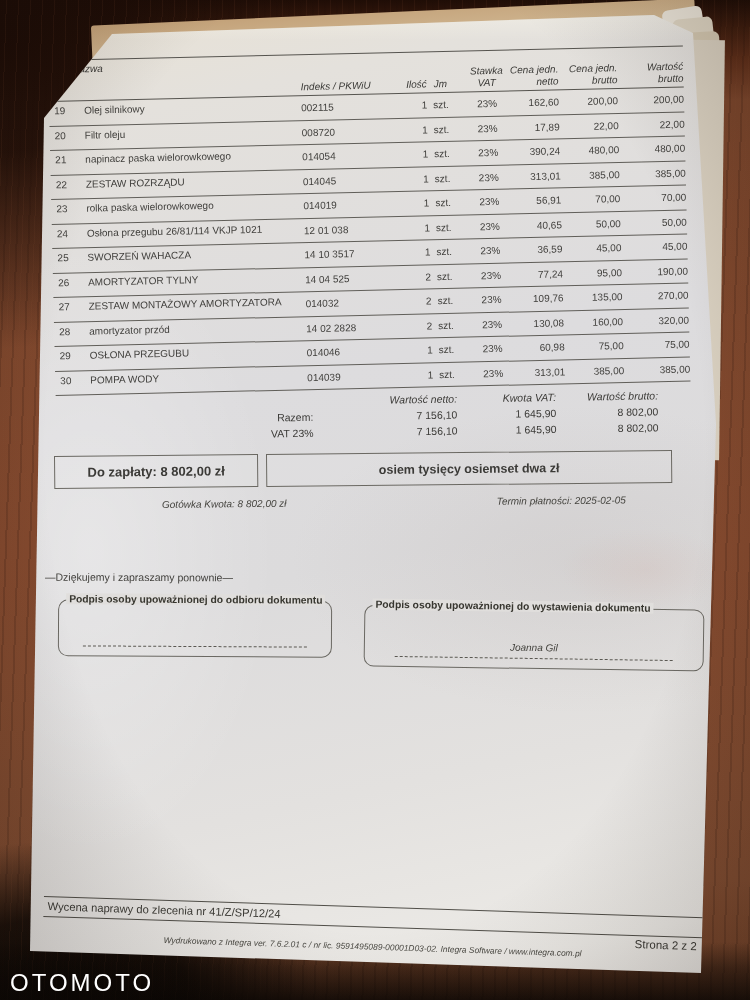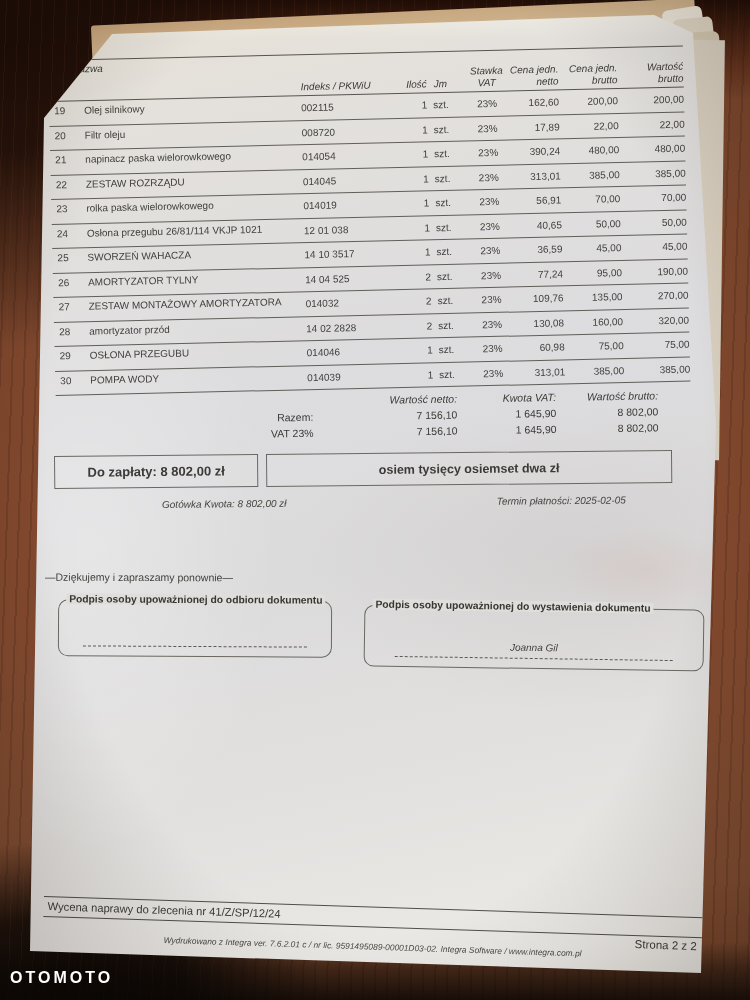--- a/index.html
+++ b/index.html
@@ -47,21 +47,21 @@
       radial-gradient(ellipse 300px 500px at 12% 55%, rgba(255,255,255,0.30), rgba(255,255,255,0) 62%),
       radial-gradient(ellipse 420px 220px at 78% 56%, rgba(178,170,168,0.22), rgba(178,170,168,0) 70%),
       linear-gradient(168deg, #e9e2d4 0%, #e4e1dc 12%, #dddcde 38%, #dcdbdc 55%, #e3e1df 75%, #eceae6 92%, #e5e2de 100%);
     color:#3b3a37;
   }
   .vignette { position:absolute; inset:0; z-index:5; pointer-events:none;
     background:radial-gradient(ellipse at 50% 45%, rgba(0,0,0,0) 62%, rgba(22,13,8,0.22) 100%); }
 
   .watermark {
     position:absolute; z-index:6; left:10px; top:969px;
-    color:#ffffff; font-weight:bold; font-size:16px; letter-spacing:3px;
+    color:#ffffff; font-weight:normal; font-size:24px; letter-spacing:3px;
   }
 
   
   .tbl-wrap { position:absolute; left:48px; top:60px; width:635px; transform:rotate(-1.3deg); transform-origin:0 0; }
   .thead {
     position:relative; height:42px;
     border-top:1.5px solid #56544f; border-bottom:1.5px solid #56544f;
     font-style:italic; font-size:10px;
     display:grid; grid-template-columns:26px 214px 112px 26px 40px 40px 52px 59px 66px;
     align-items:end; padding-bottom:2px; box-sizing:border-box;

